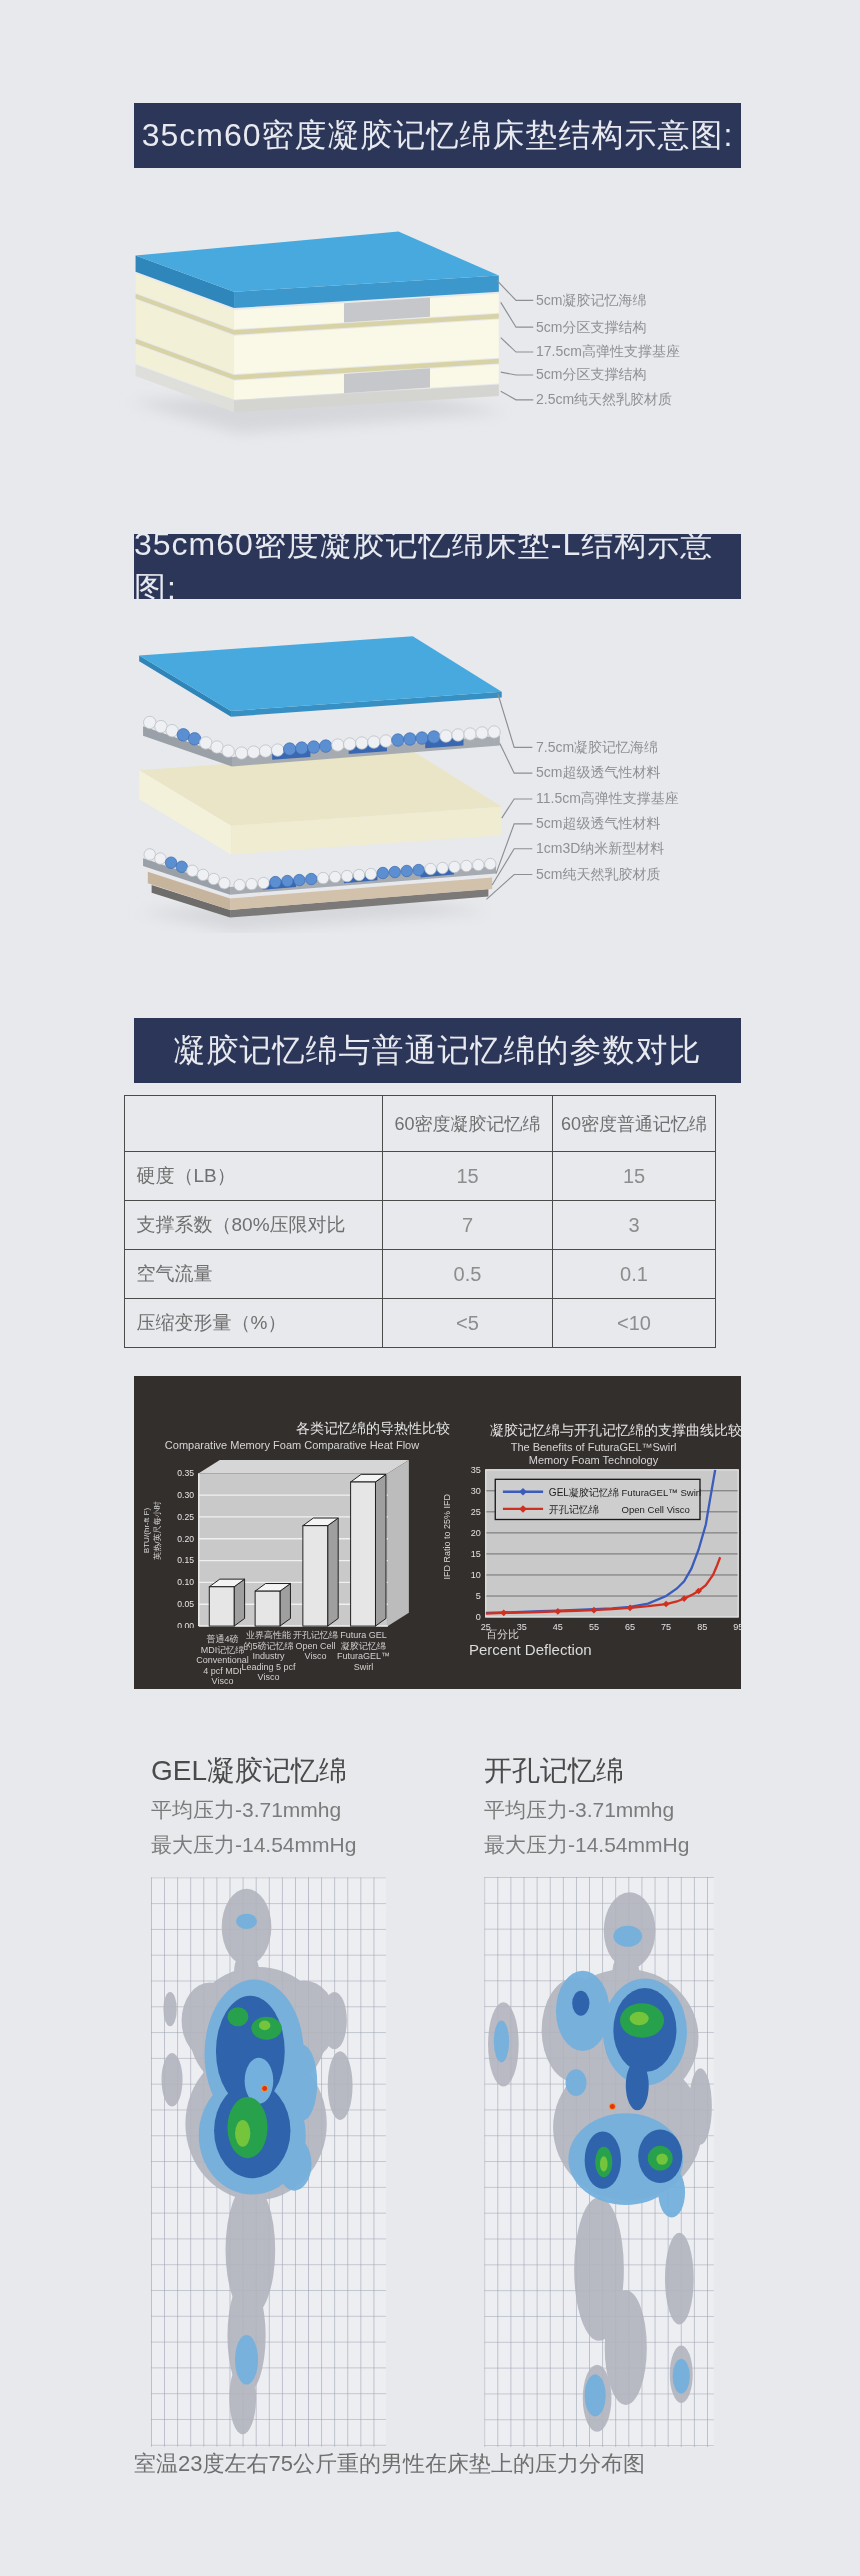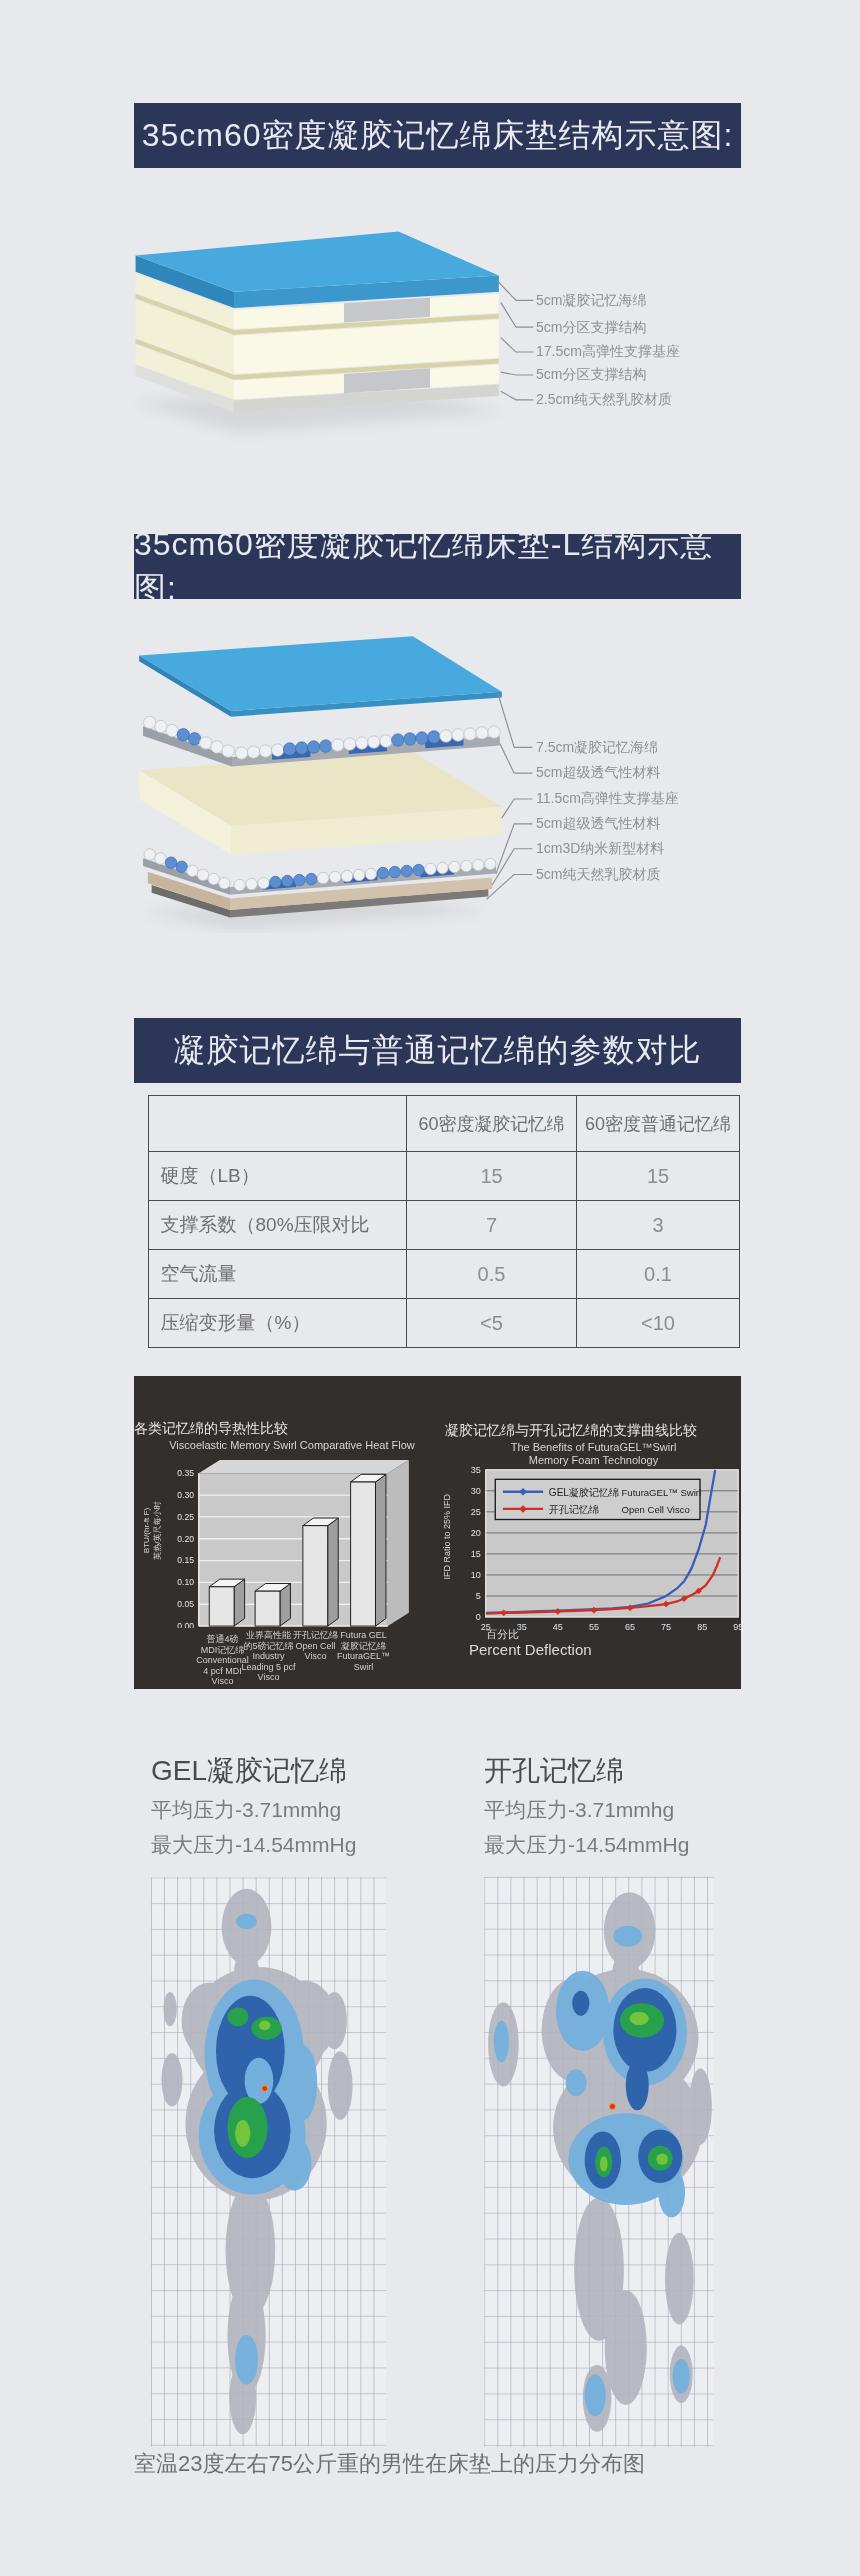--- a/index.html
+++ b/index.html
@@ -1,27 +1,27 @@
 <!DOCTYPE html>
 <html><head>
 <meta charset="utf-8">
 <style>
   html,body{margin:0;padding:0;background:#e8e9ec;}
   #page{position:relative;width:861px;height:2576px;background:#e8e9ec;overflow:hidden;
         font-family:"Liberation Sans","DejaVu Sans",sans-serif;}
   .band{position:absolute;left:134px;width:607px;height:65px;display:flex;align-items:center;
         justify-content:center;font-size:32px;letter-spacing:1px;font-weight:400;}
   .llabel{position:absolute;left:536px;font-size:14px;color:#8f9095;white-space:nowrap;line-height:21px;}
-  #cmp-table{position:absolute;left:148px;top:1095px;border-collapse:collapse;table-layout:fixed;}
+  #cmp-table{position:absolute;left:124px;top:1095px;border-collapse:collapse;table-layout:fixed;}
   #cmp-table td{border:1.9px solid #4b4b4b;overflow:hidden;}
   #cmp-table td.hd{font-size:18px;color:#6f6f6f;text-align:center;height:53px;}
   #cmp-table td.lb{font-size:19px;color:#6f6f6f;text-align:left;padding-left:11.5px;height:46px;}
   #cmp-table td.vl{font-size:20px;color:#8d8d8d;text-align:center;height:46px;}
   #panel{position:absolute;left:134px;top:1376px;width:607px;height:313px;}
-  .c-title{position:absolute;text-align:left;font-size:14px;color:#e5e5e5;}
+  .c-title{position:absolute;text-align:right;font-size:14px;color:#e5e5e5;}
   .c-sub{position:absolute;text-align:center;font-size:11px;color:#d6d6d6;}
   .rot{position:absolute;transform:rotate(-90deg);transform-origin:center;text-align:center;
        color:#d8d8d8;line-height:10.5px;}
   #barCats{position:absolute;left:0;top:254px;width:325px;height:57px;}
   .bar-cat{position:absolute;width:77px;text-align:center;font-size:9px;line-height:10.5px;color:#d2d2d2;}
   .xlab{position:absolute;color:#dcdcdc;}
   .pmap-title{position:absolute;font-size:28px;font-weight:500;color:#4a4a4a;white-space:nowrap;}
   .pmap-line{position:absolute;font-size:21px;color:#7b7b7b;white-space:nowrap;}
   #caption{position:absolute;left:134px;top:2449px;font-size:22px;color:#6f6f6f;white-space:nowrap;}
   svg{display:block;}
@@ -240,21 +240,21 @@
         <td class="lb">压缩变形量（%）</td>
         <td class="vl">&lt;5</td>
         <td class="vl">&lt;10</td>
       </tr>
     </tbody>
   </table>
 
   <div id="panel" style="background:#332f2d">
 
     <div class="c-title" style="left:0;top:44px;width:316px">各类记忆绵的导热性比较</div>
-    <div class="c-sub" style="left:0;top:63px;width:316px">Viscoelastic Memory Swirl Comparative Heat Flow</div>
+    <div class="c-sub" style="left:0;top:63px;width:316px">Comparative Memory Foam Comparative Heat Flow</div>
     <div class="rot" style="left:-43px;top:143px;width:124px;height:23px;font-size:8.1px">
       <div>BTU/(hr-ft F)</div>
       <div>英热/英尺每小时</div>
     </div>
     <svg id="barSvg" style="position:absolute;left:13.4px;top:82px" width="306" height="170" viewBox="0 0 320 178">
         <polygon points="54,16 76,2 274,2 252,16" fill="#d6d6d6"></polygon>
         <polygon points="252,16 274,2 274,162 252,176" fill="#bcbcbc"></polygon>
         <rect x="54" y="16" width="198" height="160" fill="#c9c9c9"></rect>
         <text x="49" y="19" text-anchor="end" font-size="9" fill="#e6e6e6">0.35</text>
         <line x1="54" y1="38.85714285714286" x2="252" y2="38.85714285714286" stroke="#f0f0f0" stroke-width="1.4"></line>

